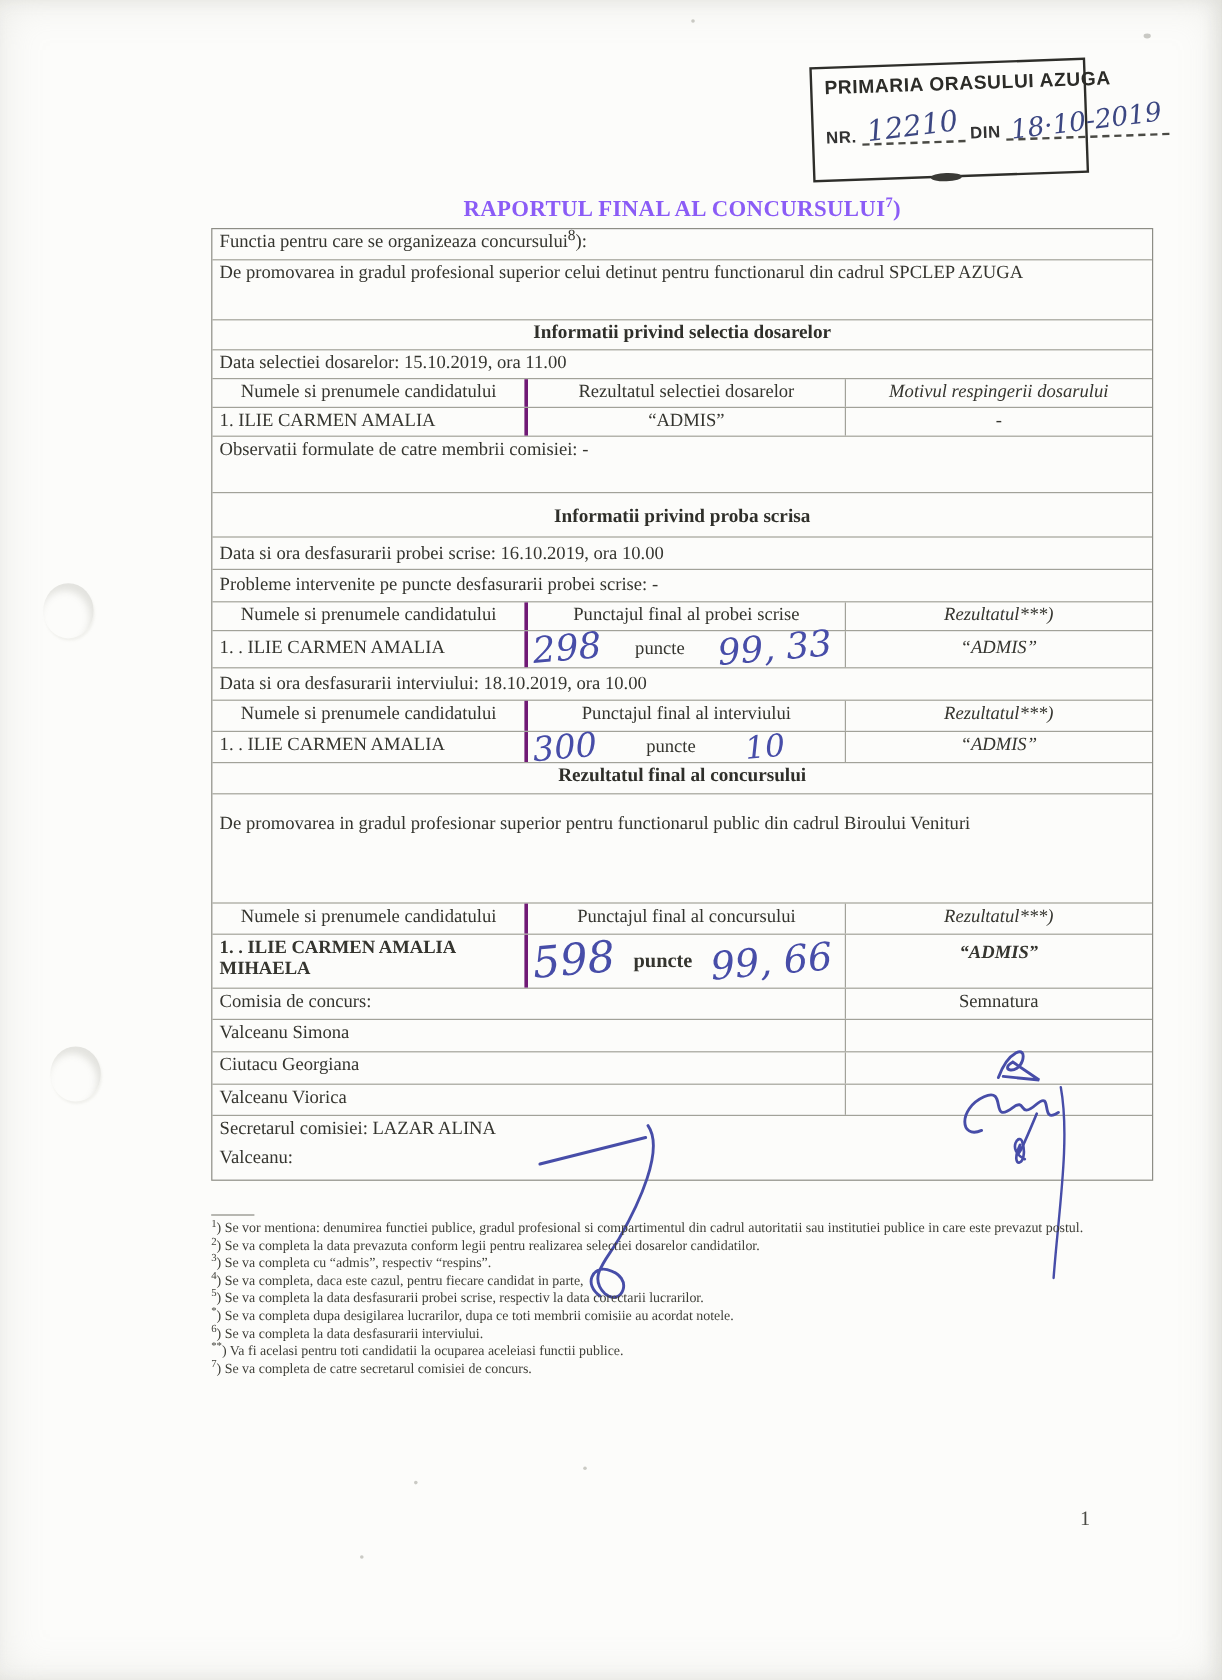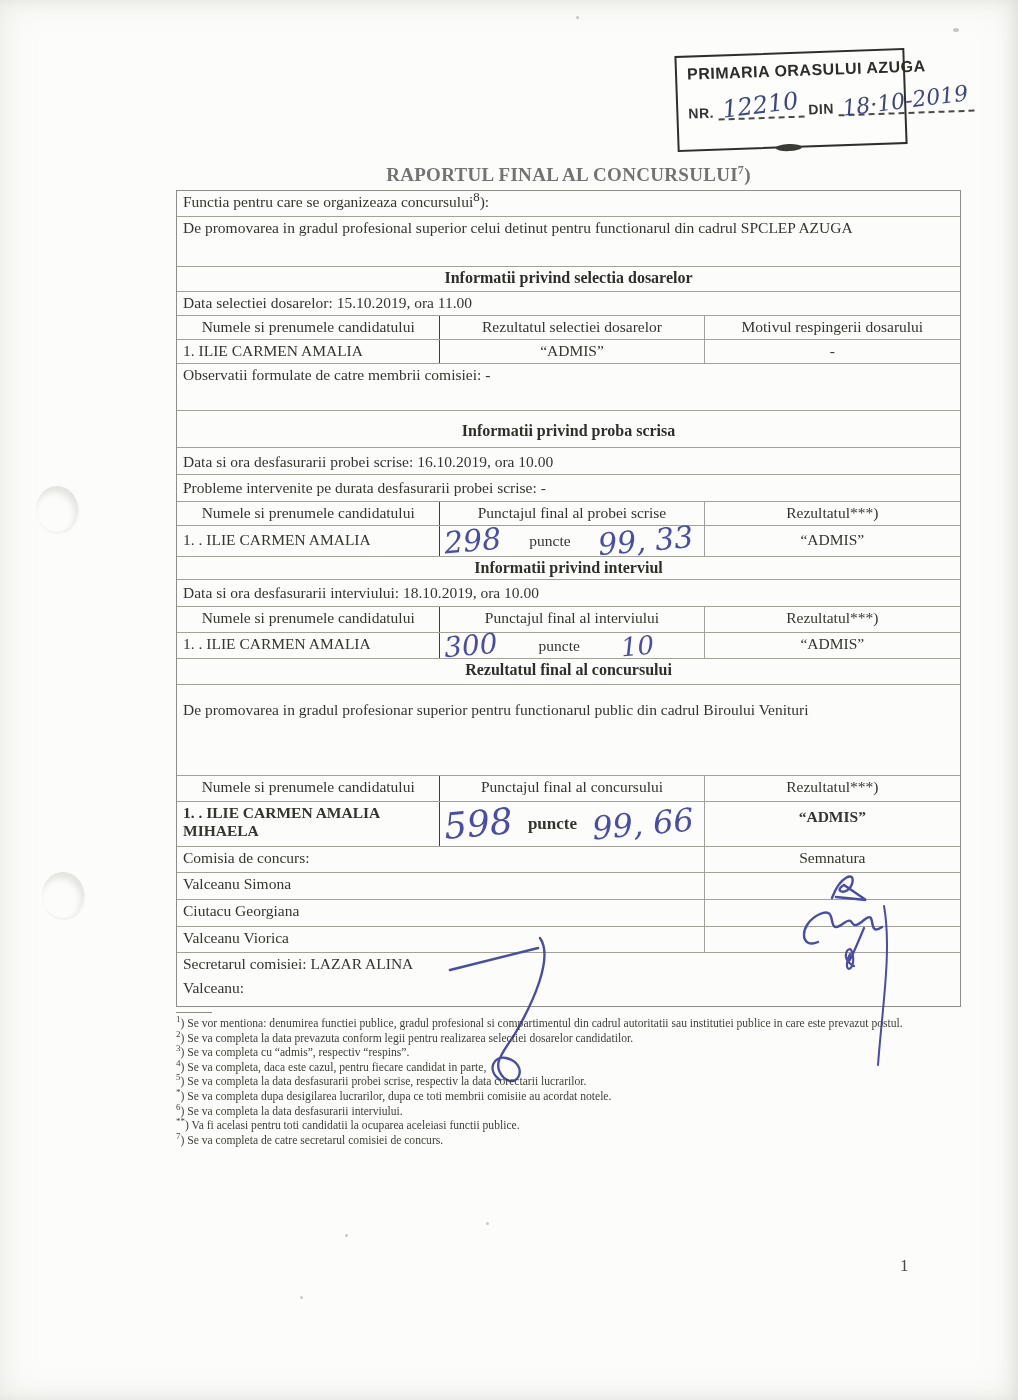--- a/index.html
+++ b/index.html
@@ -31,36 +31,36 @@
   .stamp-blob{position:absolute;left:96px;bottom:-5px;width:26px;height:7px;background:#3a3a36;border-radius:50%;}
   .hand{
     font-family:"DejaVu Serif", serif;font-style:italic;
     color:#474da8;display:inline-block;transform:rotate(-5deg);
     line-height:1;
   }
   .hand-dark{color:#3c4782;}
   
   .doc-title{
     position:absolute;left:176px;top:164px;width:785px;
-    text-align:center;font-weight:bold;font-size:19px;letter-spacing:.3px;color:#737373;
+    text-align:center;font-weight:bold;font-size:19px;letter-spacing:.3px;color:#8b5cf6;
   }
   .doc-title sup{font-size:12px;}
   
   .tbl{
     position:absolute;left:176px;top:190px;width:785px;
     border:1px solid #8d8d85;box-sizing:border-box;
     font-size:15.5px;
   }
   .row{display:flex;border-bottom:1px solid #a2a299;box-sizing:border-box;align-items:stretch;justify-content:center;}
   .row:last-child{border-bottom:none;}
   .cell{padding:2px 6px;box-sizing:border-box;overflow:visible;}
   .c-full{width:100%;}
-  .c1{width:264px;border-right:1px solid #701a75;}
+  .c1{width:264px;border-right:3px solid #701a75;}
   .c2{width:265px;border-right:1px solid #a2a299;}
-  .c3{width:256px;}
+  .c3{width:256px;font-style:italic;}
   .cL{width:529px;border-right:1px solid #a2a299;}
   .cR{width:256px;}
   .center{text-align:center;}
   .bold{font-weight:bold;}
   .sec-head{text-align:center;font-weight:bold;font-size:16px;color:#2f2f2a;}
   .pts{display:flex;align-items:center;justify-content:space-between;padding:0 10px 0 4px;}
   .just{text-align:justify;}
   
   .foot-sep{position:absolute;left:176px;top:1012px;width:36px;border-top:1.5px solid #8a8a82;}
   .footnotes{
@@ -131,40 +131,37 @@
       <div class="cell c-full">Observatii formulate de catre membrii comisiei: -</div>
     </div>
 
     <div class="row" style="height:37px">
       <div class="cell c-full sec-head" style="padding-top:11px">Informatii privind proba scrisa</div>
     </div>
     <div class="row" style="height:27px">
       <div class="cell c-full" style="padding-top:5px">Data si ora desfasurarii probei scrise: 16.10.2019, ora 10.00</div>
     </div>
     <div class="row" style="height:27px">
-      <div class="cell c-full" style="padding-top:4px">Probleme intervenite pe durata desfasurarii probei scrise: -</div>
+      <div class="cell c-full" style="padding-top:4px">Probleme intervenite pe puncte desfasurarii probei scrise: -</div>
     </div>
     <div class="row" style="height:24px">
       <div class="cell c1 center">Numele si prenumele candidatului</div>
       <div class="cell c2 center">Punctajul final al probei scrise</div>
       <div class="cell c3 center">Rezultatul***)</div>
     </div>
     <div class="row" style="height:31px">
       <div class="cell c1" style="padding-top:5px">1. . ILIE CARMEN AMALIA</div>
       <div class="cell c2 pts">
         <span class="hand" style="font-size:30px">298</span>
         <span>puncte</span>
         <span class="hand" style="font-size:30px;white-space:nowrap">99, 33</span>
       </div>
       <div class="cell c3 center" style="padding-top:5px">“ADMIS”</div>
     </div>
 
-    <div class="row" style="height:23px">
-      <div class="cell c-full sec-head">Informatii privind interviul</div>
-    </div>
     <div class="row" style="height:27px">
       <div class="cell c-full" style="padding-top:4px">Data si ora desfasurarii interviului: 18.10.2019, ora 10.00</div>
     </div>
     <div class="row" style="height:26px">
       <div class="cell c1 center">Numele si prenumele candidatului</div>
       <div class="cell c2 center">Punctajul final al interviului</div>
       <div class="cell c3 center">Rezultatul***)</div>
     </div>
     <div class="row" style="height:26px">
       <div class="cell c1">1. . ILIE CARMEN AMALIA</div>

